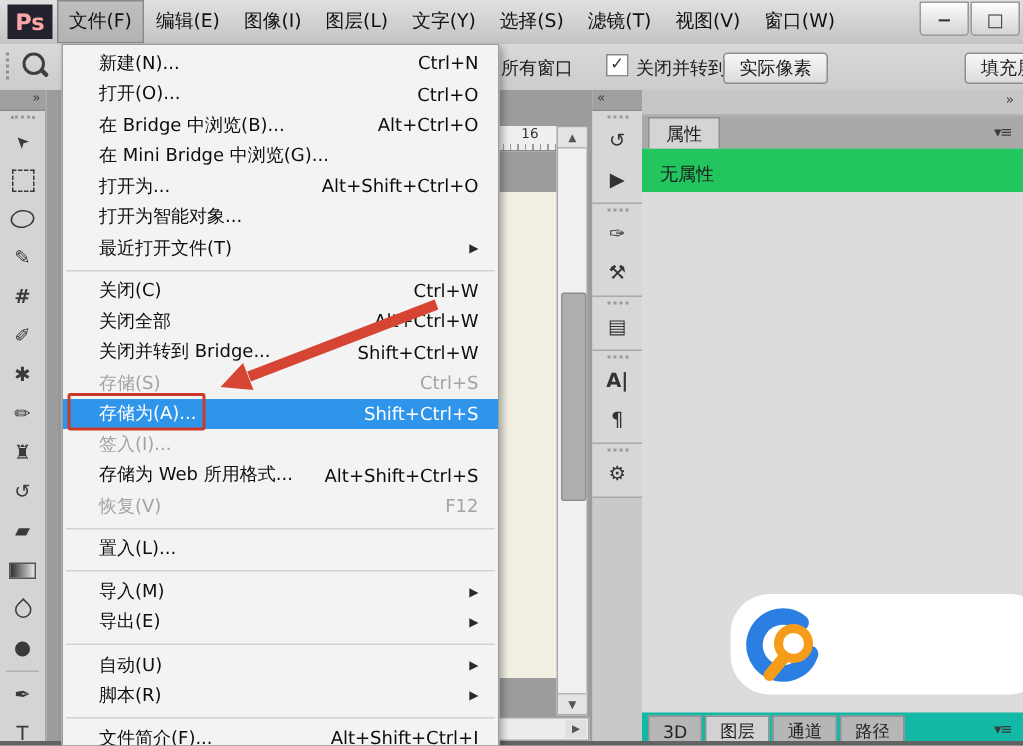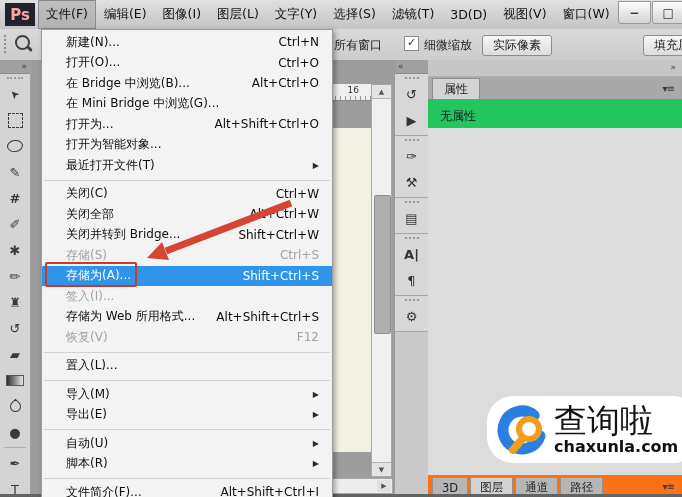--- a/index.html
+++ b/index.html
@@ -68,21 +68,21 @@
   
   .rpanel{position:absolute;left:428px;top:60px;width:254px;height:437px;background:#d8d8d8;}
   .rp-top{height:16px;background:#c6c6c6;border-bottom:1px solid #b0b0b0;text-align:right;color:#3f3f3f;
     font-size:9px;line-height:15px;padding-right:6px;}
   .rp-tabs{height:22px;background:#a9a9a9;display:flex;align-items:flex-end;padding-left:4px;}
   .rp-tab{height:20px;padding:0 11px;background:#d4d4d4;border:1px solid #8f8f8f;border-bottom:none;
     display:flex;align-items:center;font-size:12px;color:#1a1a1a;}
   .panel-menu{margin-left:auto;margin-right:8px;align-self:center;color:#3a3a3a;font-size:10px;letter-spacing:-1px;}
   .rp-empty{padding:9px 12px;border-bottom:1px solid #bfbfbf;color:#1c1c1c;font-size:12px;background:#22c55e;}
   .rp-rest{position:absolute;left:0;top:68px;width:254px;height:347px;background:#dcdcdc;}
-  .btabs{position:absolute;left:0;top:415px;width:254px;height:22px;background:#f97316;display:flex;
+  .btabs{position:absolute;left:0;top:415px;width:254px;height:22px;background:#14b8a6;display:flex;
     align-items:flex-end;padding-left:4px;box-sizing:border-box;}
   .btab{height:19px;padding:0 9px;display:flex;align-items:center;font-size:11.5px;color:#222;
     background:#b6b6b6;border:1px solid #919191;border-bottom:none;margin-right:2px;}
   .btab.active{background:#d2d2d2;}
   .bottom-edge{position:absolute;left:0;top:494px;width:682px;height:3px;background:#636363;}
   
   .dropdown{position:absolute;left:41px;top:29px;width:292px;height:500px;background:#f3f3f3;
     border:1px solid #9b9b9b;box-shadow:2px 2px 5px rgba(0,0,0,.35);z-index:50;padding-top:2px;box-sizing:border-box;}
   .mi{display:flex;height:20.5px;align-items:center;padding:0 13px 0 24px;font-size:12px;color:#0d0d0d;white-space:nowrap;}
   .mi .sc{margin-left:auto;padding-left:20px;}
@@ -110,37 +110,36 @@
   <div class="titlebar">
     <div class="pslogo">Ps</div>
     <div class="menus">
       <div class="menu-btn active">文件(F)</div>
       <div class="menu-btn">编辑(E)</div>
       <div class="menu-btn">图像(I)</div>
       <div class="menu-btn">图层(L)</div>
       <div class="menu-btn">文字(Y)</div>
       <div class="menu-btn">选择(S)</div>
       <div class="menu-btn">滤镜(T)</div>
-      <div class="menu-btn">3D(D)</div>
       <div class="menu-btn">视图(V)</div>
       <div class="menu-btn">窗口(W)</div>
     </div>
     <div class="winbtns">
       <div class="winbtn">−</div>
       <div class="winbtn">□</div>
 
     </div>
   </div>
 
   <div class="optionsbar">
     <div class="ob-grab"></div>
     <span class="magnifier"></span>
     <span class="ob-text" style="left:334px;">所有窗口</span>
     <span class="ob-check">✓</span>
-    <span class="ob-text" style="left:424px;">细微缩放</span>
+    <span class="ob-text" style="left:424px;">关闭并转到</span>
     <div class="ob-btn" style="left:482px;">实际像素</div>
     <div class="ob-btn" style="left:643px;width:70px;">填充屏幕</div>
   </div>
 
   <div class="docarea">
     <div class="ruler">
       <span>16</span>
     </div>
     <div class="page"></div>
     <div class="vsb">
@@ -361,19 +360,15 @@
     <line x1="291" y1="203" x2="166" y2="251" stroke="#d64433" stroke-width="7"></line>
     <polygon points="147,258 169,260 162,242" fill="#d64433"></polygon>
   </svg>
 
   <div class="watermark">
     <svg width="60" height="60" viewBox="0 0 60 60" style="margin-left:6px;flex:none;">
       <circle cx="29" cy="30" r="19" fill="none" stroke="#2b7fe3" stroke-width="11" stroke-dasharray="96 24" stroke-dashoffset="-12" transform="rotate(-18 29 30)" stroke-linecap="round"></circle>
       <circle cx="36" cy="29" r="10" fill="#fff" stroke="#f59c1a" stroke-width="6"></circle>
       <line x1="30" y1="38" x2="20" y2="50" stroke="#f59c1a" stroke-width="8" stroke-linecap="round"></line>
     </svg>
-    <div class="wm-text">
-      <span class="wm-title">查询啦</span>
-      <span class="wm-domain">chaxunla.com</span>
-    </div>
   </div>
 
 </div>
 
 </body></html>

